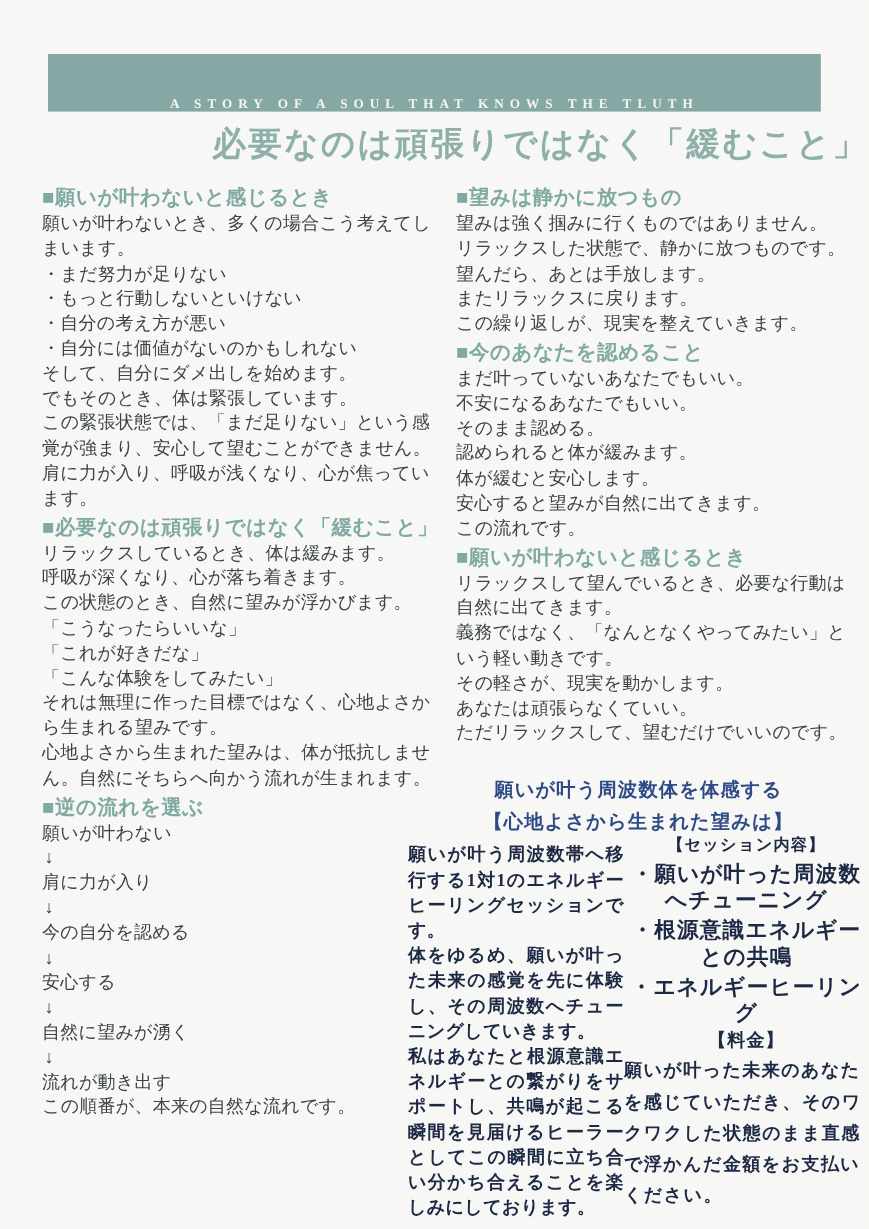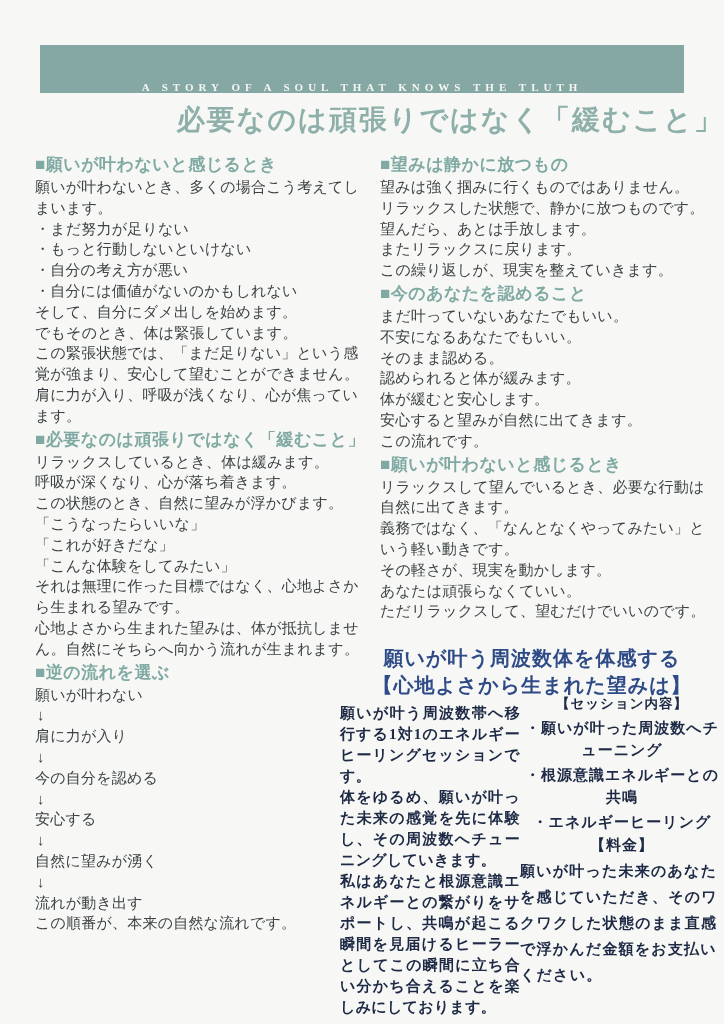--- a/index.html
+++ b/index.html
@@ -71,21 +71,21 @@
     position: absolute;
     left: 340px;
     top: 645px;
     width: 384px;
     font-family: "Liberation Serif", "DejaVu Serif", serif;
     color: #1d2945;
   }
   .session-headline {
     text-align: center;
     font-weight: bold;
-    font-size: 20px;
+    font-size: 16px;
     line-height: 27px;
     color: #2e4a87;
     letter-spacing: 1px;
   }
   .session-cols {
     display: flex;
     margin-top: 4px;
   }
   .session-intro {
     width: 180px;
@@ -101,21 +101,21 @@
     text-align: center;
     font-weight: bold;
   }
   .session-contents-label {
     font-size: 13.5px;
     letter-spacing: 1px;
     margin-bottom: 4px;
     margin-top: -8px;
   }
   .session-bullet {
-    font-size: 15px;
+    font-size: 18px;
     line-height: 22px;
     letter-spacing: 1px;
     margin-bottom: 3px;
   }
   .session-price-label {
     font-size: 15px;
     letter-spacing: 1px;
     margin: 1px 0 3px 0;
   }
   .session-price-text {

